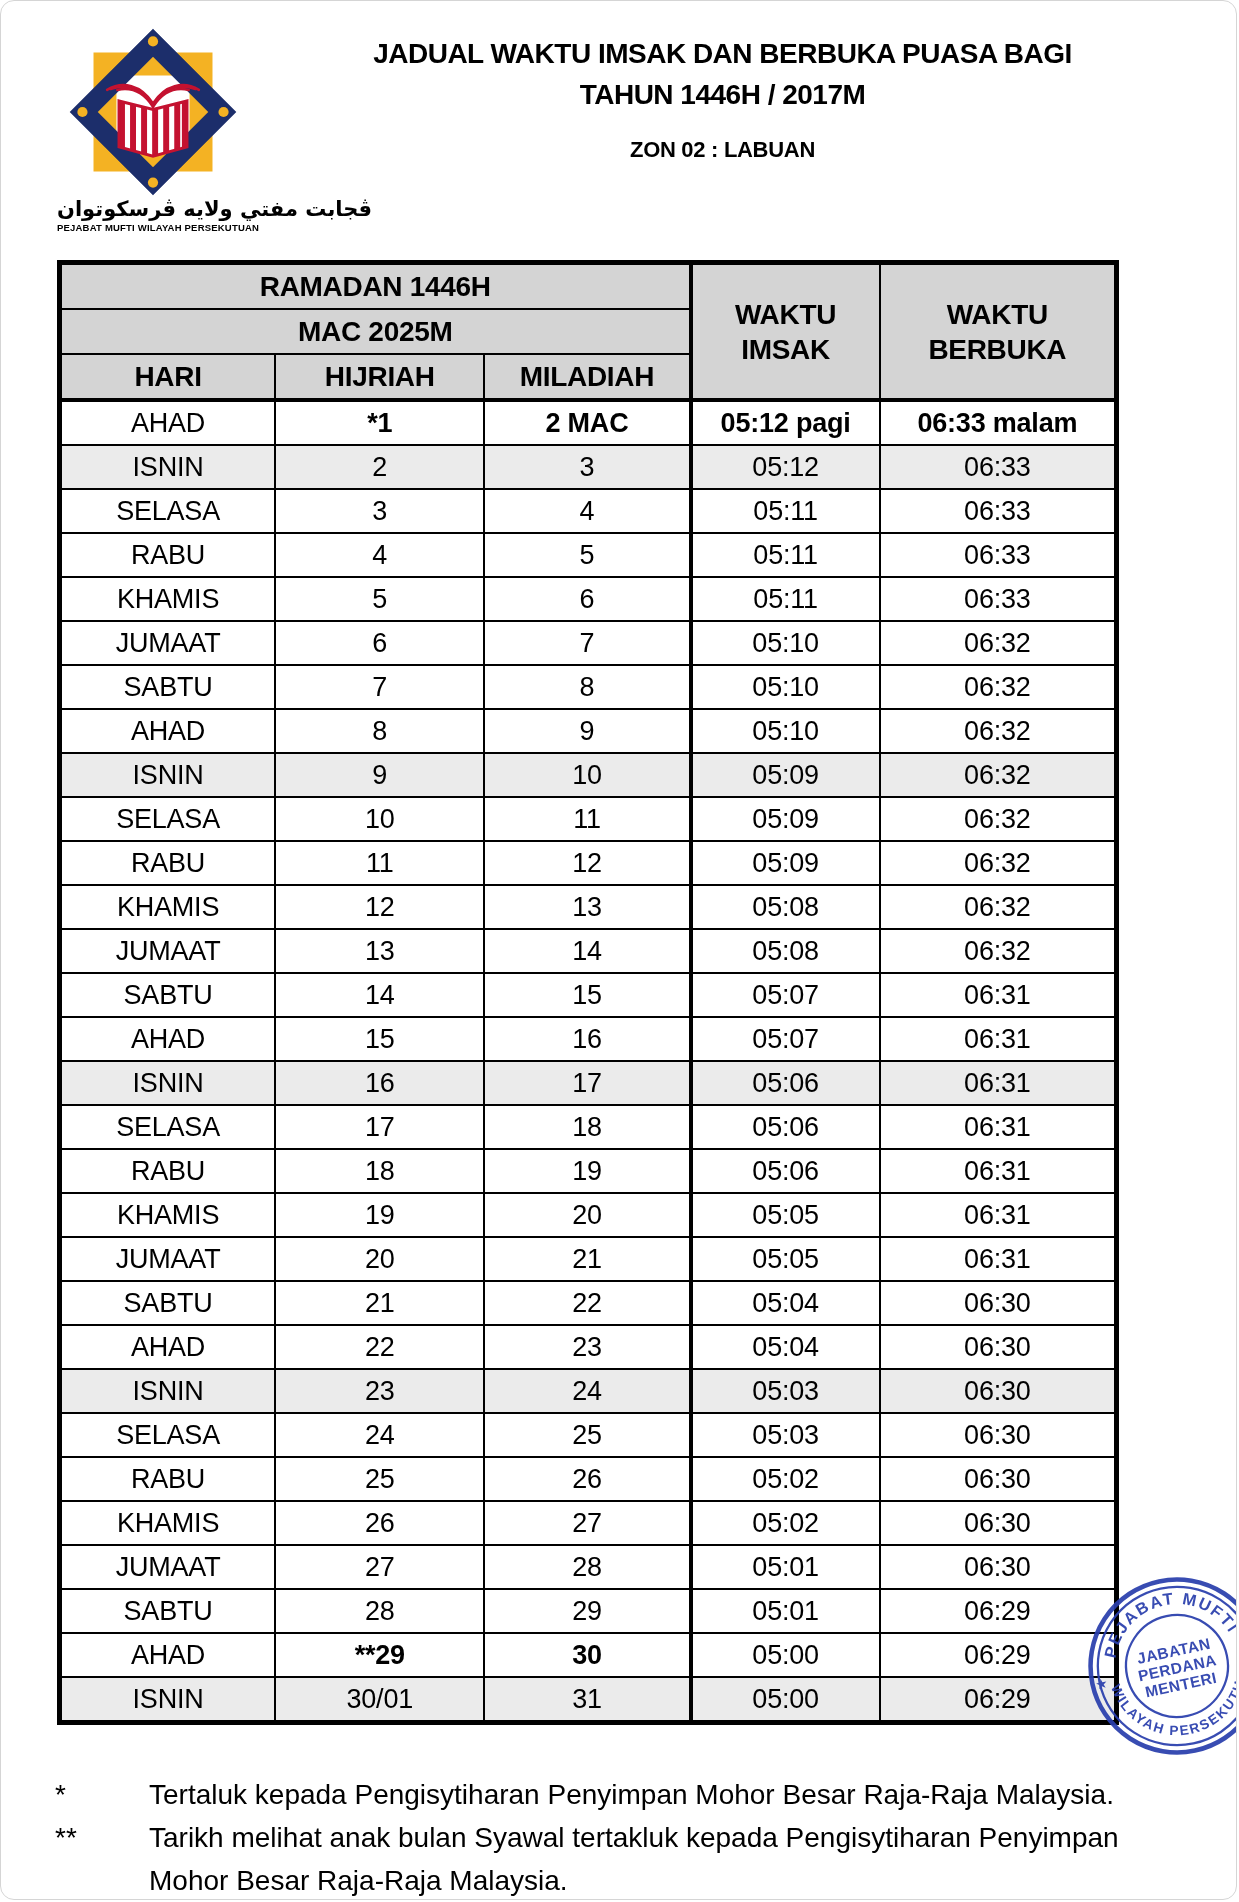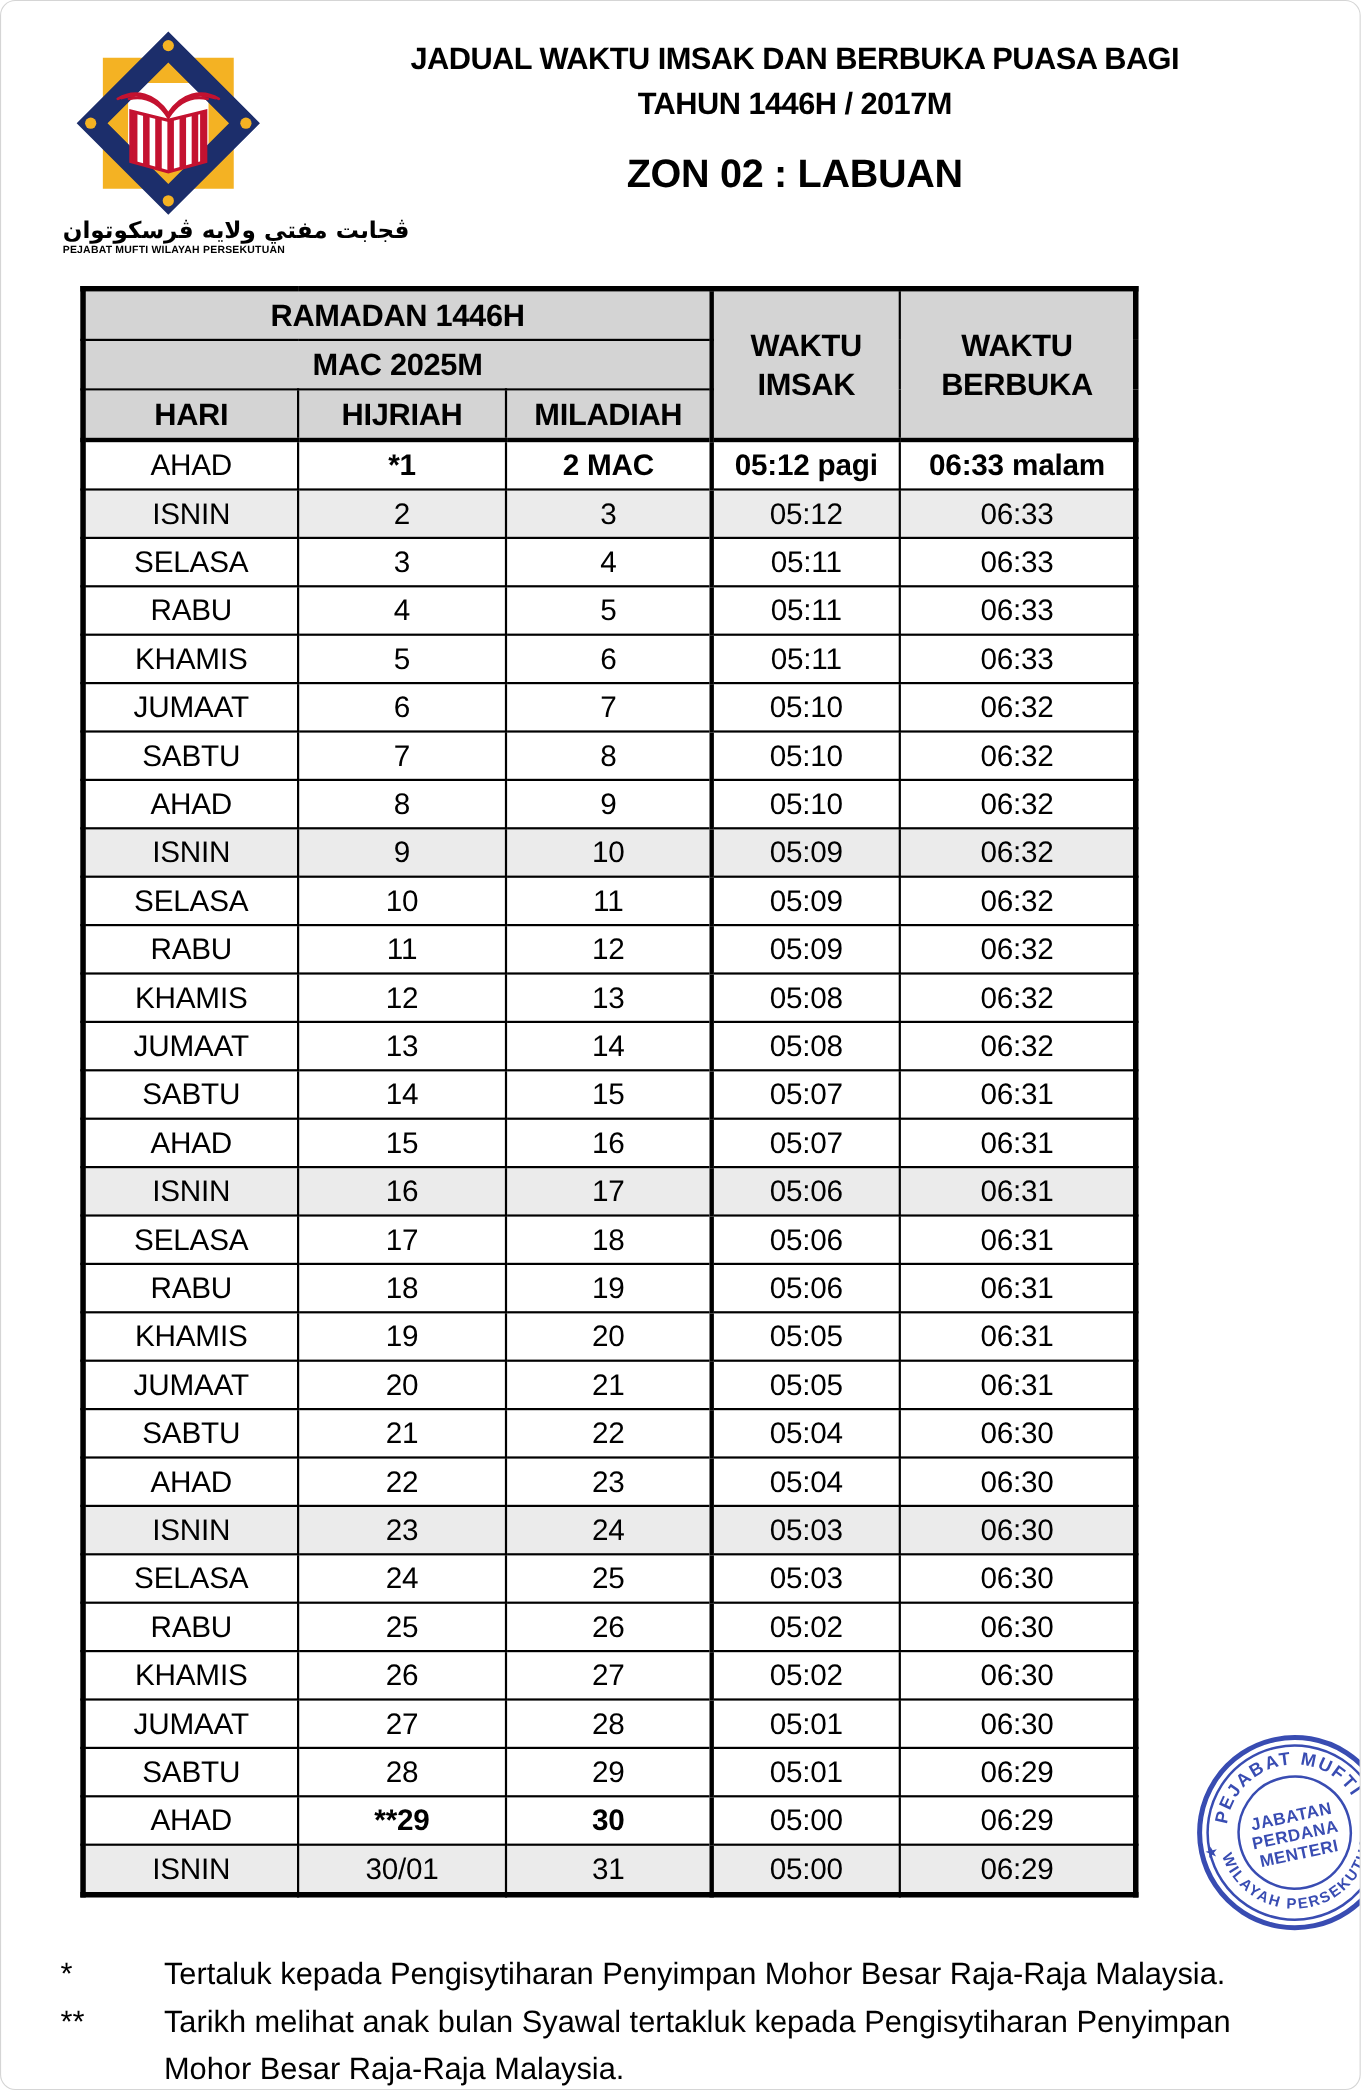--- a/index.html
+++ b/index.html
@@ -14,25 +14,25 @@
   .logo-block{flex:0 0 auto; width:192px; text-align:center;}
   .logo-svg{width:176px; height:170px; display:block; margin:0 auto;}
   .lg-yellow{fill:var(--logo-yellow);}
   .lg-blue{fill:var(--logo-blue);}
   .lg-red{fill:var(--logo-red);}
   .lg-red-stroke{stroke:var(--logo-red); fill:none; stroke-linecap:round;}
   .jawi{font-family:"DejaVu Sans",sans-serif; font-size:21px; font-weight:bold; line-height:1.05; margin-top:1px; white-space:nowrap;}
   .logo-caption{font-size:9.5px; font-weight:bold; letter-spacing:.2px; margin-top:2px; white-space:nowrap;}
   .title-block{flex:1; text-align:center; padding-top:6px;}
   .title-line{font-size:28px; font-weight:bold; line-height:41px; letter-spacing:-.5px;}
-  .zone-line{font-size:36px; font-weight:bold; margin-top:22px; letter-spacing:-.3px;}
+  .zone-line{font-size:22px; font-weight:bold; margin-top:22px; letter-spacing:-.3px;}
   
   table.schedule{
     border-collapse:collapse; table-layout:fixed;
-    margin:27px 33px 0 72px; width:962px;
+    margin:27px 33px 0 56px; width:1062px;
     border:5px solid #000;
   }
   .schedule th,.schedule td{border:2px solid #000; text-align:center; vertical-align:middle; padding:0; overflow:hidden;}
   .schedule thead th{background:var(--header-gray); font-size:28px; font-weight:bold; height:43px; letter-spacing:-.3px;}
   .th-waktu{white-space:pre-line; line-height:35px;}
   .thick-left{border-left-width:4px !important;}
   .schedule tbody td{font-size:27px; height:42px; background:#fff; letter-spacing:-.2px;}
   .schedule tbody td:nth-child(4){border-left-width:4px;}
   .schedule tbody tr:first-child td{border-top-width:4px;}
   .schedule tbody tr.shaded td{background:var(--row-shade);}

